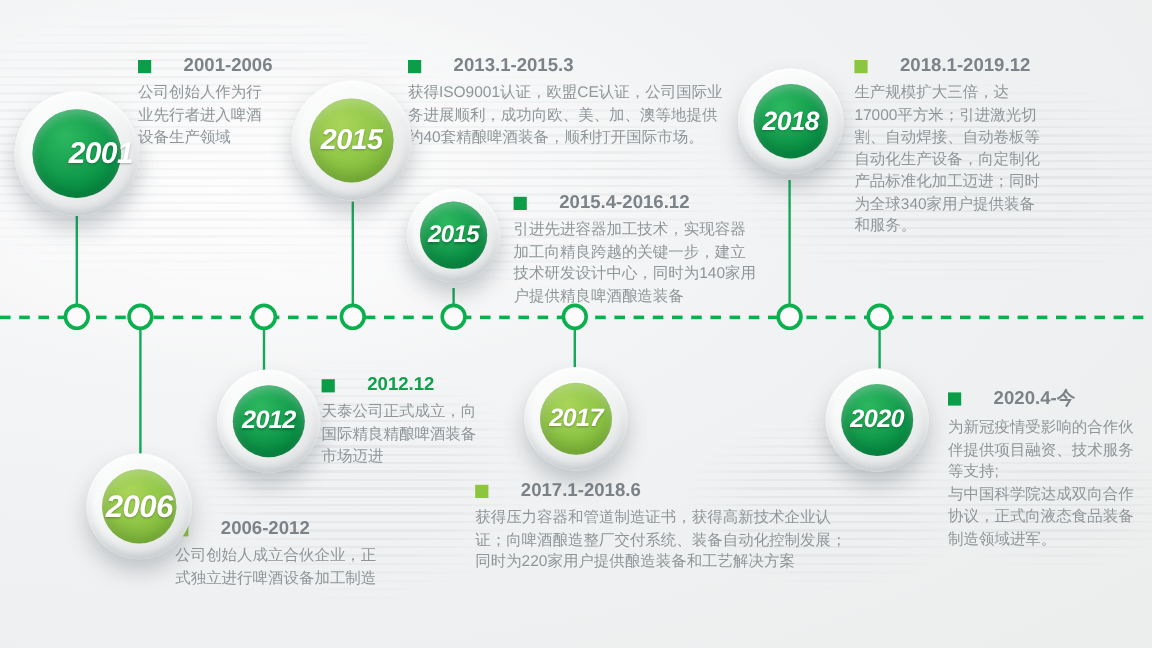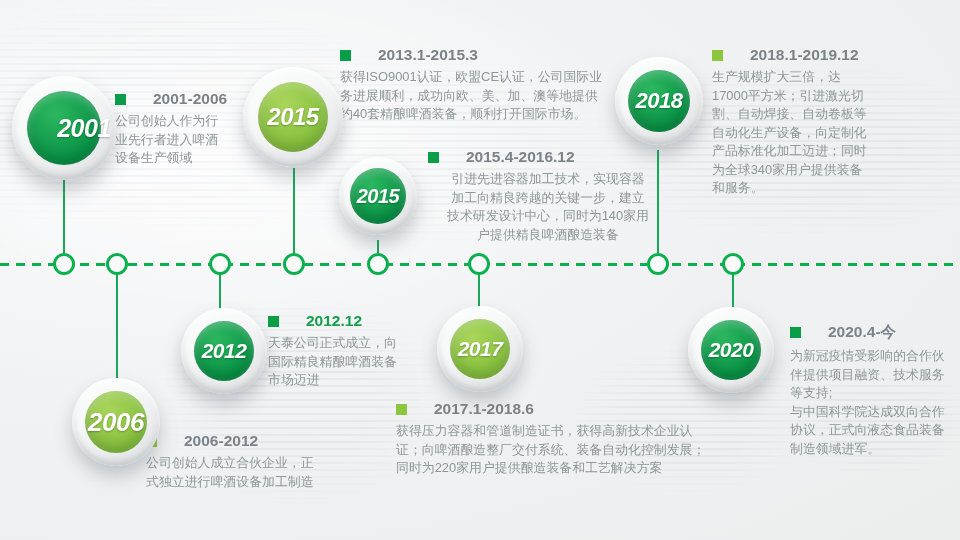--- a/index.html
+++ b/index.html
@@ -160,41 +160,41 @@
     <span class="disc" style="inset:13px;background:radial-gradient(circle at 38% 30%,#2cb75f,#069044 72%,#04803b 100%);"></span>
     <span class="yr" style="font-size:22px;">2018</span>
   </div>
 
   <div class="bubble" style="left:688px;top:307px;width:86px;height:86px;">
     <span class="ring"></span>
     <span class="disc" style="inset:13px;background:radial-gradient(circle at 38% 30%,#2cb75f,#069044 72%,#04803b 100%);"></span>
     <span class="yr" style="font-size:21px;font-style:italic;">2020</span>
   </div>
 
-  <div class="blk" style="left:115px;top:46px;width:125px;margin-top:44px;">
+  <div class="blk" style="left:115px;top:46px;width:125px;">
     <div class="hd">
       <span class="sq" style="background:#0a9e48;"></span>
       <span class="hdt" style="color:#7c8388;">2001-2006</span>
     </div>
     <div class="bd">公司创始人作为行
 业先行者进入啤酒
 设备生产领域</div>
   </div>
 
   <div class="blk" style="left:340px;top:46px;width:310px;">
     <div class="hd">
       <span class="sq" style="background:#0a9e48;"></span>
       <span class="hdt" style="color:#7c8388;">2013.1-2015.3</span>
     </div>
     <div class="bd">获得ISO9001认证，欧盟CE认证，公司国际业
 务进展顺利，成功向欧、美、加、澳等地提供
 约40套精酿啤酒装备，顺利打开国际市场。</div>
   </div>
 
-  <div class="blk" style="left:428px;top:148px;width:240px;text-align:center;">
+  <div class="blk" style="left:428px;top:160px;width:240px;">
     <div class="hd">
       <span class="sq" style="background:#0a9e48;"></span>
       <span class="hdt" style="color:#7c8388;">2015.4-2016.12</span>
     </div>
     <div class="bd">引进先进容器加工技术，实现容器
 加工向精良跨越的关键一步，建立
 技术研发设计中心，同时为140家用
 户提供精良啤酒酿造装备</div>
   </div>
 

